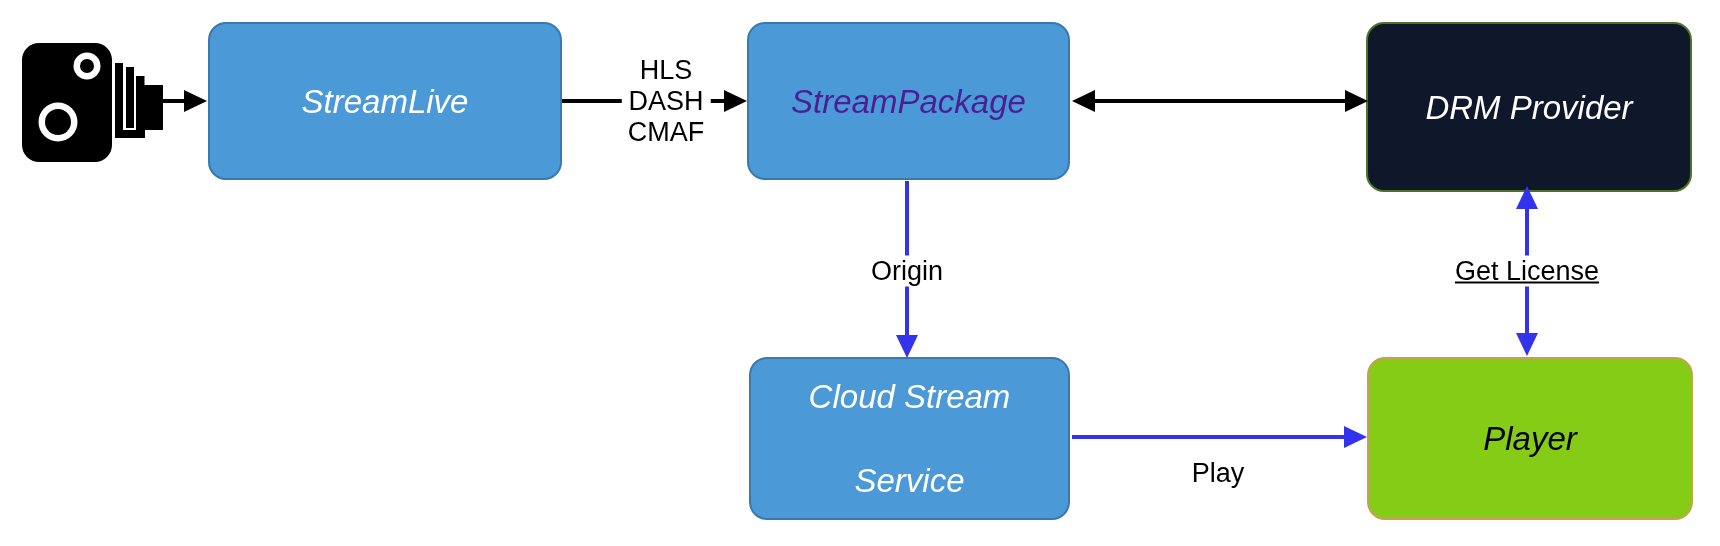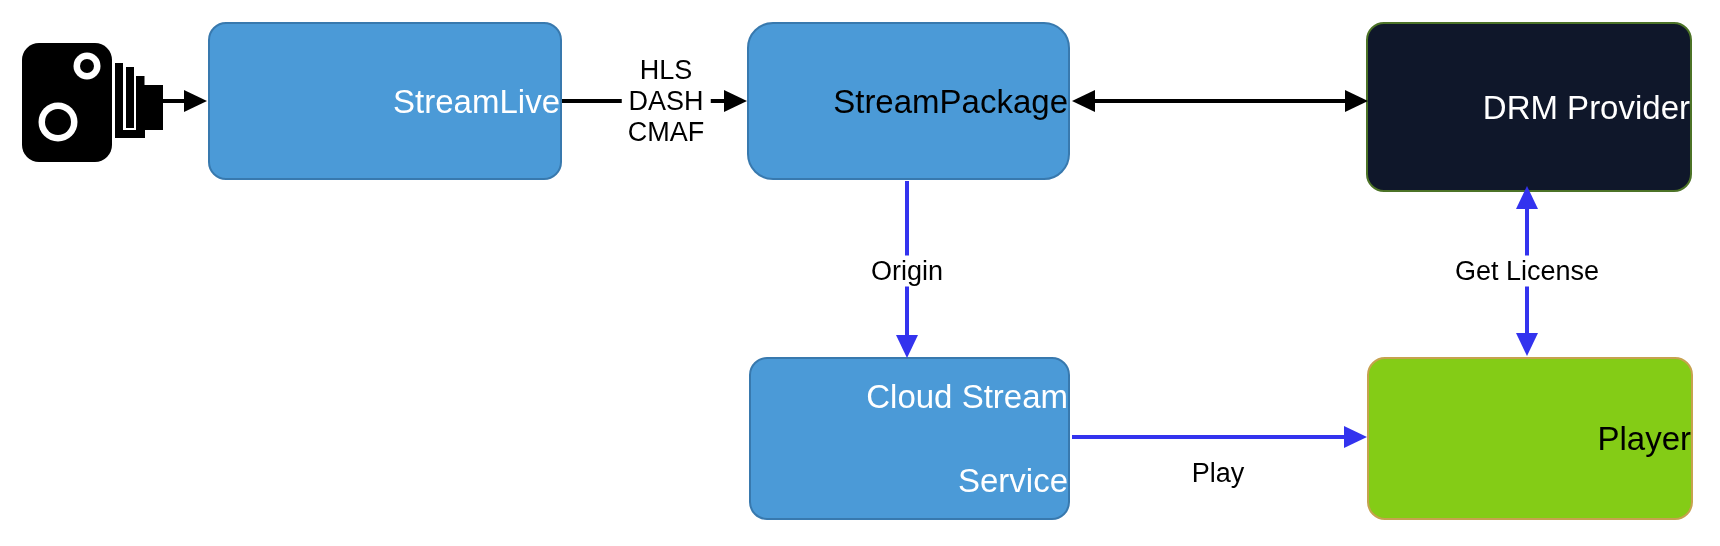--- a/index.html
+++ b/index.html
@@ -10,25 +10,26 @@
     font-family:"Liberation Sans", sans-serif;
     overflow:hidden;
   }
   .node{
     position:absolute;
     box-sizing:border-box;
     border:2px solid;
     border-radius:18px;
     display:flex;
     flex-direction:column;
-    align-items:flex-end;
+    align-items:center;
     justify-content:center;
     text-align:center;
     font-size:33px;
     line-height:41px;
+    font-style:italic;
   }
   .hline{position:absolute;height:4px;}
   .vline{position:absolute;width:4px;}
   .black-line{background:#000000;}
   .blue-line{background:#3333EE;}
   .tri{position:absolute;width:0;height:0;}
   .tri-right-black{border-top:11px solid transparent;border-bottom:11px solid transparent;border-left:23px solid #000000;}
   .tri-left-black{border-top:11px solid transparent;border-bottom:11px solid transparent;border-right:23px solid #000000;}
   .tri-right-blue{border-top:11px solid transparent;border-bottom:11px solid transparent;border-left:23px solid #3333EE;}
   .tri-down-blue{border-left:11px solid transparent;border-right:11px solid transparent;border-top:23px solid #3333EE;}
@@ -61,21 +62,21 @@
     <rect x="112" y="37" width="8" height="61" fill="#000000"></rect>
     <rect x="122" y="46" width="8.5" height="62" fill="#000000"></rect>
     <rect x="101" y="100" width="30" height="8" fill="#000000"></rect>
     <rect x="130" y="55" width="19" height="45" fill="#000000"></rect>
   </svg>
 
   <div class="node" style="left:208px;top:22px;width:354px;height:158px;background:#4B9AD7;border-color:#3879AE;color:#ffffff;">
     <span>StreamLive</span>
   </div>
 
-  <div class="node" style="left:747px;top:22px;width:323px;height:158px;background:#4B9AD7;border-color:#3879AE;color:#000000;border-radius:26px;">
+  <div class="node" style="left:747px;top:22px;width:323px;height:158px;background:#4B9AD7;border-color:#3879AE;color:#4c1d95;">
     <span>StreamPackage</span>
   </div>
 
   <div class="node" style="left:1366px;top:22px;width:326px;height:170px;background:#0f172a;border-color:#4C7327;color:#ffffff;">
     <span>DRM Provider</span>
   </div>
 
   <div class="node" style="left:749px;top:357px;width:321px;height:163px;background:#4B9AD7;border-color:#3879AE;color:#ffffff;gap:43px;">
     <span>Cloud Stream</span>
     <span>Service</span>
@@ -102,21 +103,21 @@
 
   <div class="vline blue-line" style="left:905px;top:181px;height:156px;"></div>
   <div class="tri tri-down-blue" style="left:896px;top:335px;"></div>
   <div class="edge-label" style="left:907px;top:271px;">
     <div>Origin</div>
   </div>
 
   <div class="vline blue-line" style="left:1525px;top:206px;height:128px;"></div>
   <div class="tri tri-up-blue" style="left:1516px;top:186px;"></div>
   <div class="tri tri-down-blue" style="left:1516px;top:333px;"></div>
-  <div class="edge-label" style="left:1527px;top:271px;">
+  <div class="edge-label" style="left:1527px;top:271px;text-decoration:underline;">
     <div>Get License</div>
   </div>
 
   <div class="hline blue-line" style="left:1072px;top:435px;width:275px;"></div>
   <div class="tri tri-right-blue" style="left:1344px;top:426px;"></div>
   <div class="edge-label" style="left:1218px;top:437px;margin-top:36px;">
     <div>Play</div>
   </div>
 
 </div>

